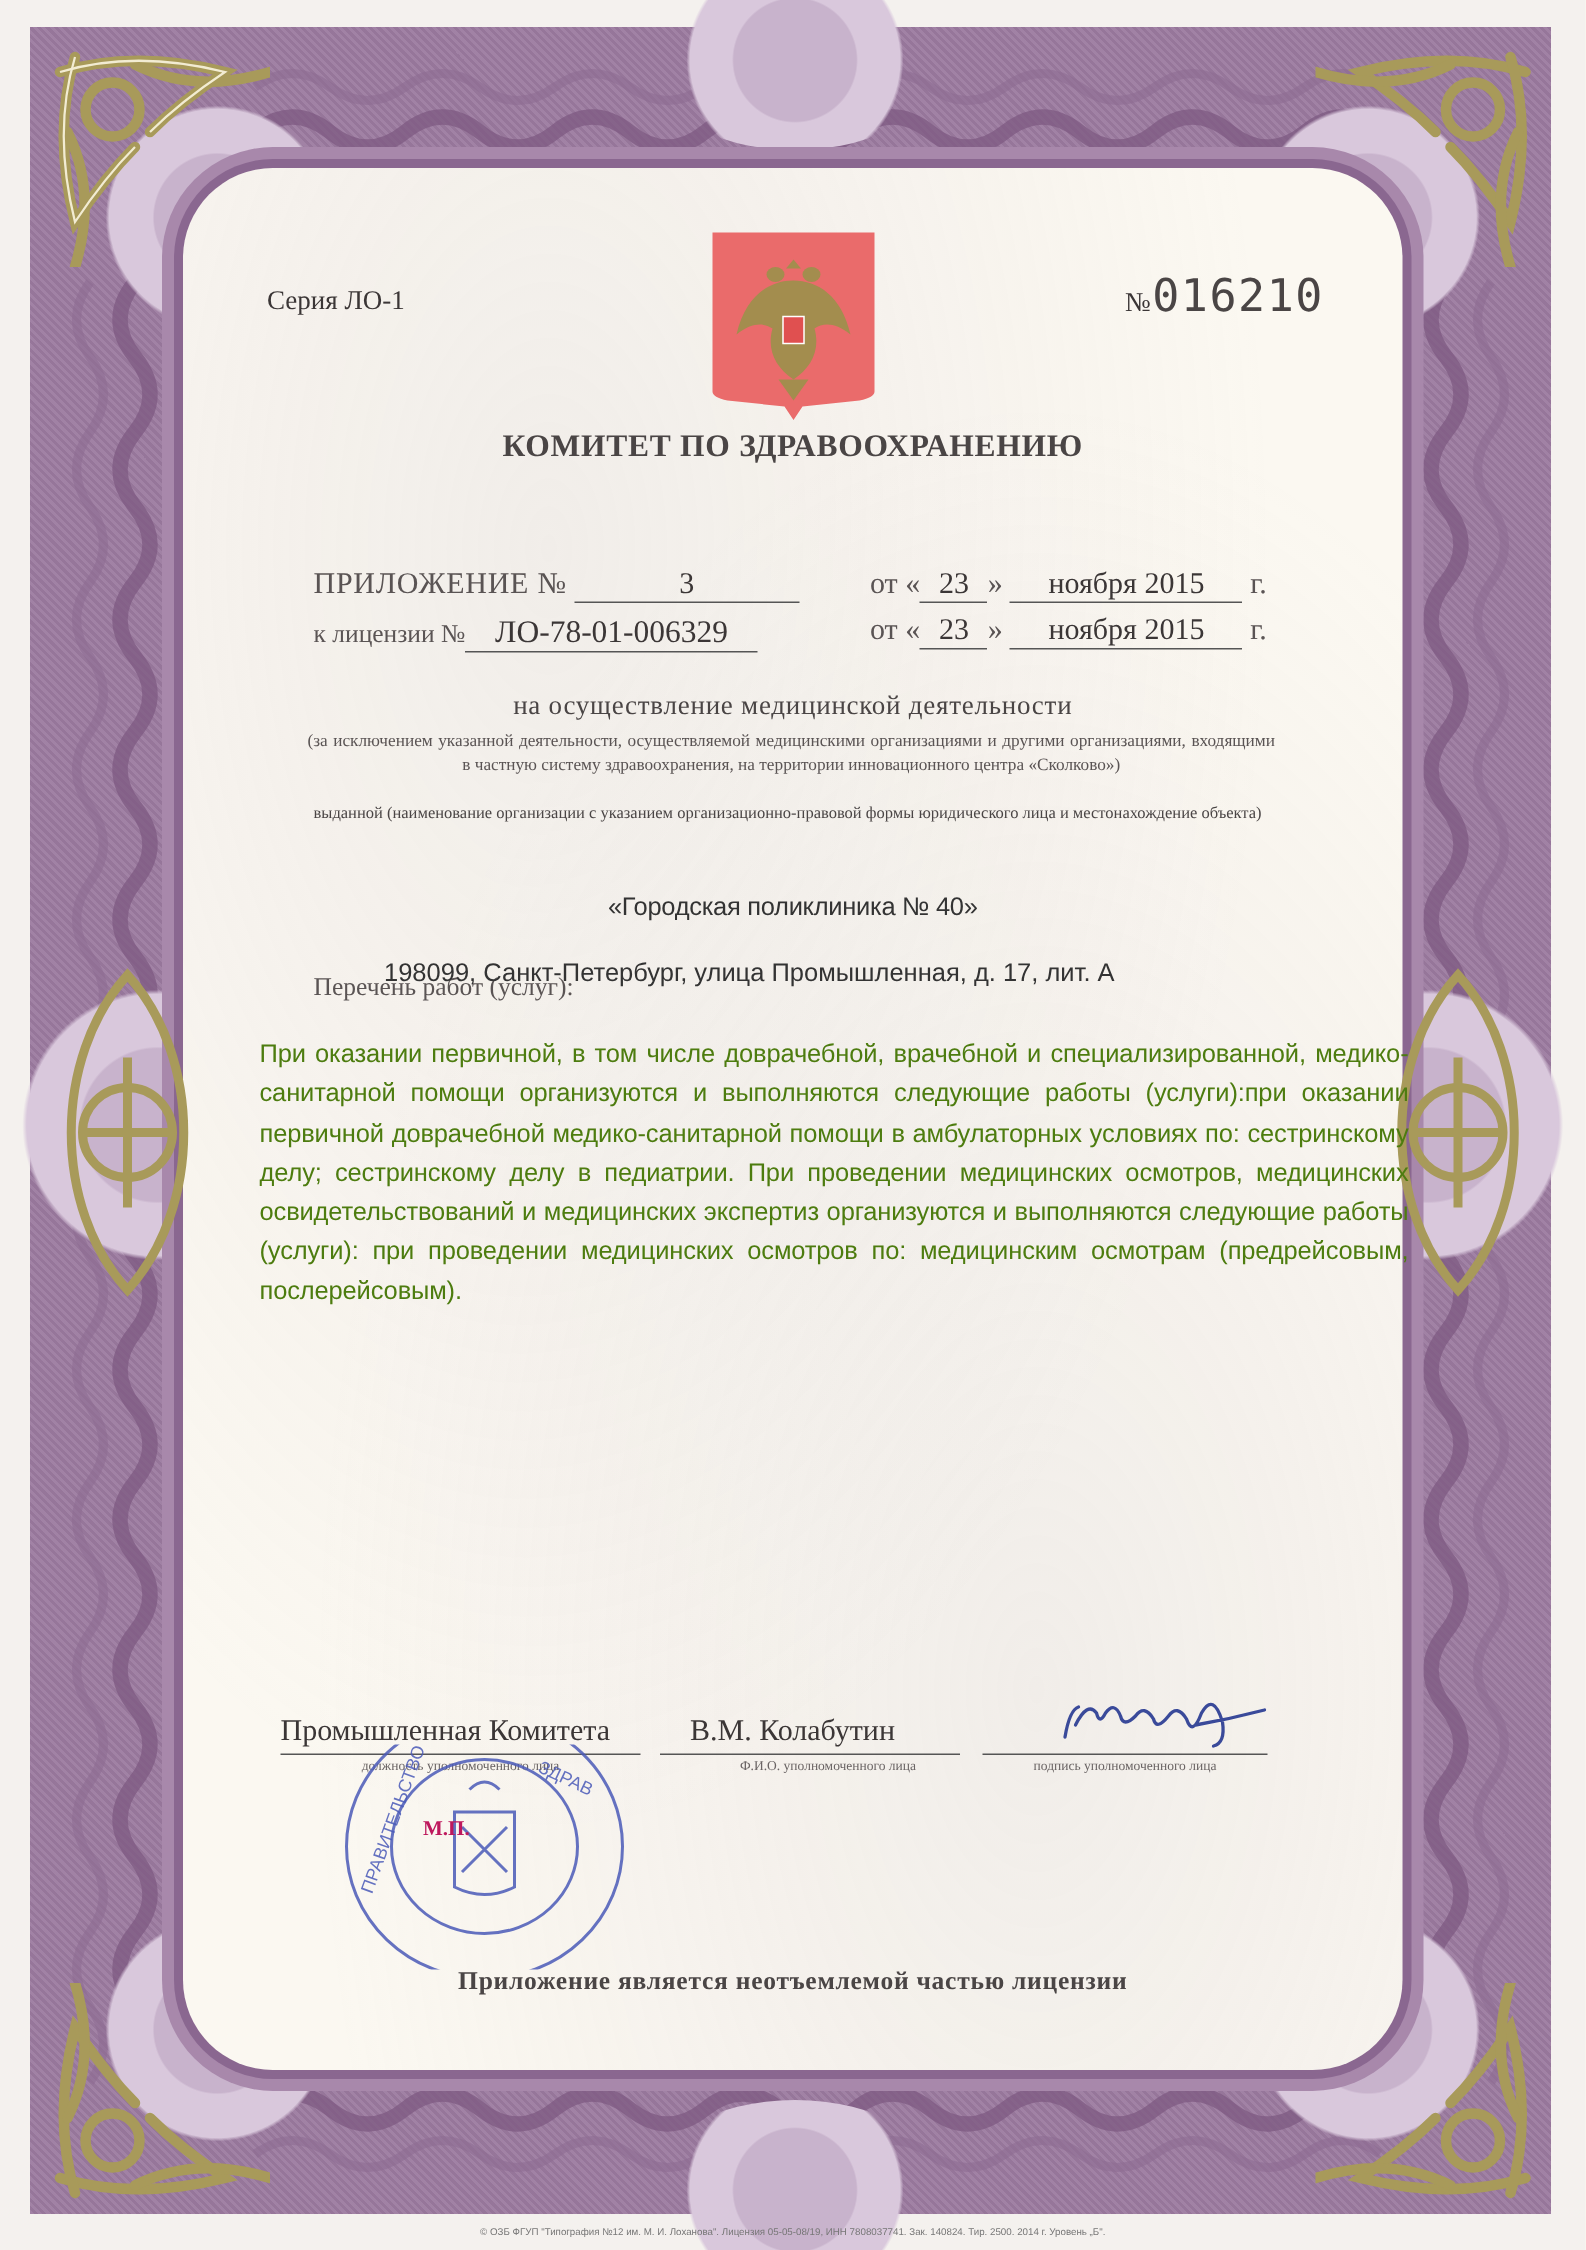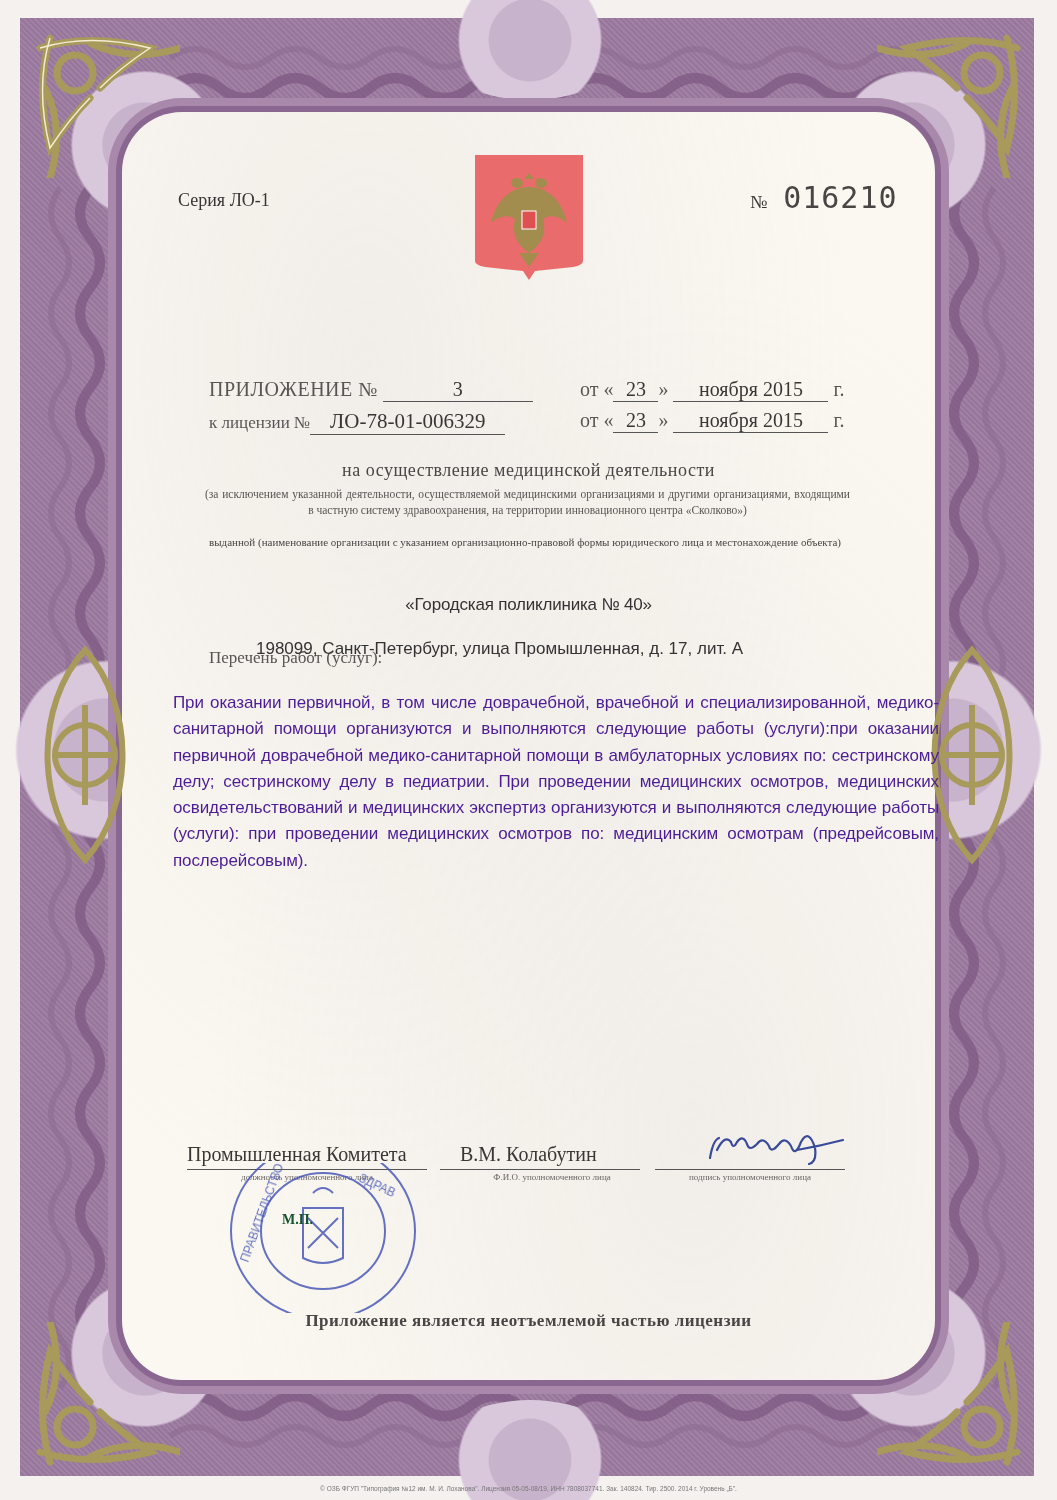--- a/index.html
+++ b/index.html
@@ -33,51 +33,51 @@
     .corner {
       position: absolute; width: 150px; height: 150px;
     }
     .side-ornament { position: absolute; width: 120px; height: 220px; }
     .rosette { position: absolute; border-radius: 50%;
       background: radial-gradient(circle, #c8b3cc 0 35%, #d9c8dc 36% 60%, rgba(217,200,220,0) 62%); }
 
     .abs { position: absolute; }
     .series { left: 178px; top: 190px; font-size: 18px; }
     .number { left: 750px; top: 180px; font-size: 18px; }
-    .number .num { font-family: "DejaVu Sans Mono", "Liberation Mono", monospace; font-size: 30px; letter-spacing: 1px; color: #4a4545; margin-left: 16px; }
+    .number .num { font-family: "DejaVu Sans Mono", "Liberation Mono", monospace; font-size: 30px; letter-spacing: 1px; color: #4a4545; margin-left: 1px; }
     .emblem { left: 473px; top: 153px; width: 112px; height: 128px; }
 
     .org-title { left: 0; width: 1057px; text-align: center; top: 284px; font-size: 21px; font-weight: bold; letter-spacing: 0.5px; line-height: 27px; color: #4a4545; }
 
     .line-row { font-size: 20px; color: #5a5454; }
     .fill { display: inline-block; border-bottom: 1px solid #555; text-align: center; color: #3b3636; }
     .r1 { left: 209px; top: 378px; }
     .r1 .label { letter-spacing: 0.5px; }
     .r2 { left: 209px; top: 409px; }
     .date1 { left: 580px; top: 378px; }
     .date2 { left: 580px; top: 409px; }
 
     .activity { left: 0; width: 1057px; text-align: center; top: 460px; font-size: 18px; font-weight: normal; letter-spacing: 0.5px; color: #4a4545; }
     .note { left: 205px; width: 645px; top: 486px; font-size: 11.5px; line-height: 16px; text-align: justify; text-align-last: center; color: #5a5454; }
     .issued { left: 209px; width: 640px; top: 532px; font-size: 11px; line-height: 21px; text-align: justify; color: #4a4545; }
 
     .holder { left: 0; width: 1057px; top: 594px; text-align: center; font-family: "Liberation Sans", "DejaVu Sans", sans-serif; font-size: 17px; line-height: 22px; color: #333; letter-spacing: -0.2px; }
     .address { left: 256px; top: 639px; font-family: "Liberation Sans", "DejaVu Sans", sans-serif; font-size: 17px; color: #333; }
     .works-label { left: 209px; top: 648px; font-size: 17px; color: #5a5454; }
 
-    .body-text { left: 173px; width: 766px; top: 690px; font-family: "Liberation Sans", "DejaVu Sans", sans-serif; font-size: 17px; line-height: 26.3px; text-align: justify; color: #4c1d95; letter-spacing: -0.1px; }
+    .body-text { left: 173px; width: 766px; top: 690px; font-family: "Liberation Sans", "DejaVu Sans", sans-serif; font-size: 17px; line-height: 26.3px; text-align: justify; color: #4d7c0f; letter-spacing: -0.1px; }
 
     .sig-row { top: 1143px; font-size: 20px; color: #3b3636; }
     .sig-pos { left: 187px; }
     .sig-name { left: 460px; }
     .sig-line { position: absolute; border-top: 1px solid #555; top: 1169px; }
     .sig-cap { position: absolute; top: 1172px; font-size: 9px; color: #6a6464; text-align: center; }
     .signature { left: 705px; top: 1128px; width: 140px; height: 40px; }
     .stamp { left: 208px; top: 1163px; width: 215px; height: 150px; }
-    .mp { left: 282px; top: 1212px; font-size: 14px; font-weight: bold; color: #14532d; }
+    .mp { left: 282px; top: 1212px; font-size: 14px; font-weight: bold; color: #be185d; }
     .footer-note { left: 0; width: 1057px; text-align: center; top: 1311px; font-size: 17px; font-weight: bold; letter-spacing: 0.5px; color: #4a4545; }
     .printer { left: 0; width: 1057px; text-align: center; top: 1485px; font-size: 6.5px; color: #777; font-family: "Liberation Sans", sans-serif; }
   </style>
 </head>
 <body>
 
 <div class="frame">
   <svg class="wave" style="left:0;top:0" width="1014" height="1458">
     <g fill="none" stroke="#7d5a82" stroke-width="10" opacity="0.75">
       <path d="M150 70 q25 -20 50 0 t50 0 t50 0 t50 0 t50 0 t50 0 t50 0 t50 0 t50 0 t50 0 t50 0 t50 0 t50 0 t50 0 t50 0"></path>
@@ -171,20 +171,21 @@
     <path d="M56 20 l5 6 h-10 z"></path>
     <ellipse cx="44" cy="30" rx="6" ry="5"></ellipse>
     <ellipse cx="68" cy="30" rx="6" ry="5"></ellipse>
     <path d="M56 34 C40 34 24 44 18 70 C28 62 36 62 42 66 C38 80 44 92 56 100 C68 92 74 80 70 66 C76 62 84 62 94 70 C88 44 72 34 56 34 Z"></path>
     <path d="M46 100 L56 114 L66 100 Z"></path>
   </g>
   <rect x="49" y="58" width="14" height="18" fill="#e05050" stroke="#fff" stroke-width="1"></rect>
 </svg>
 
 <div class="abs org-title">
+  <div>КОМИТЕТ ПО ЗДРАВООХРАНЕНИЮ</div>
 </div>
 
 <div class="abs line-row r1">
   <span class="label">ПРИЛОЖЕНИЕ №</span>
   <span class="fill" style="width:150px;">3</span>
 </div>
 <div class="abs line-row date1">
   <span>от «</span><span class="fill" style="width:45px;">23</span><span>»</span>
   <span class="fill" style="width:155px;">ноября  2015</span>
   <span>г.</span>

